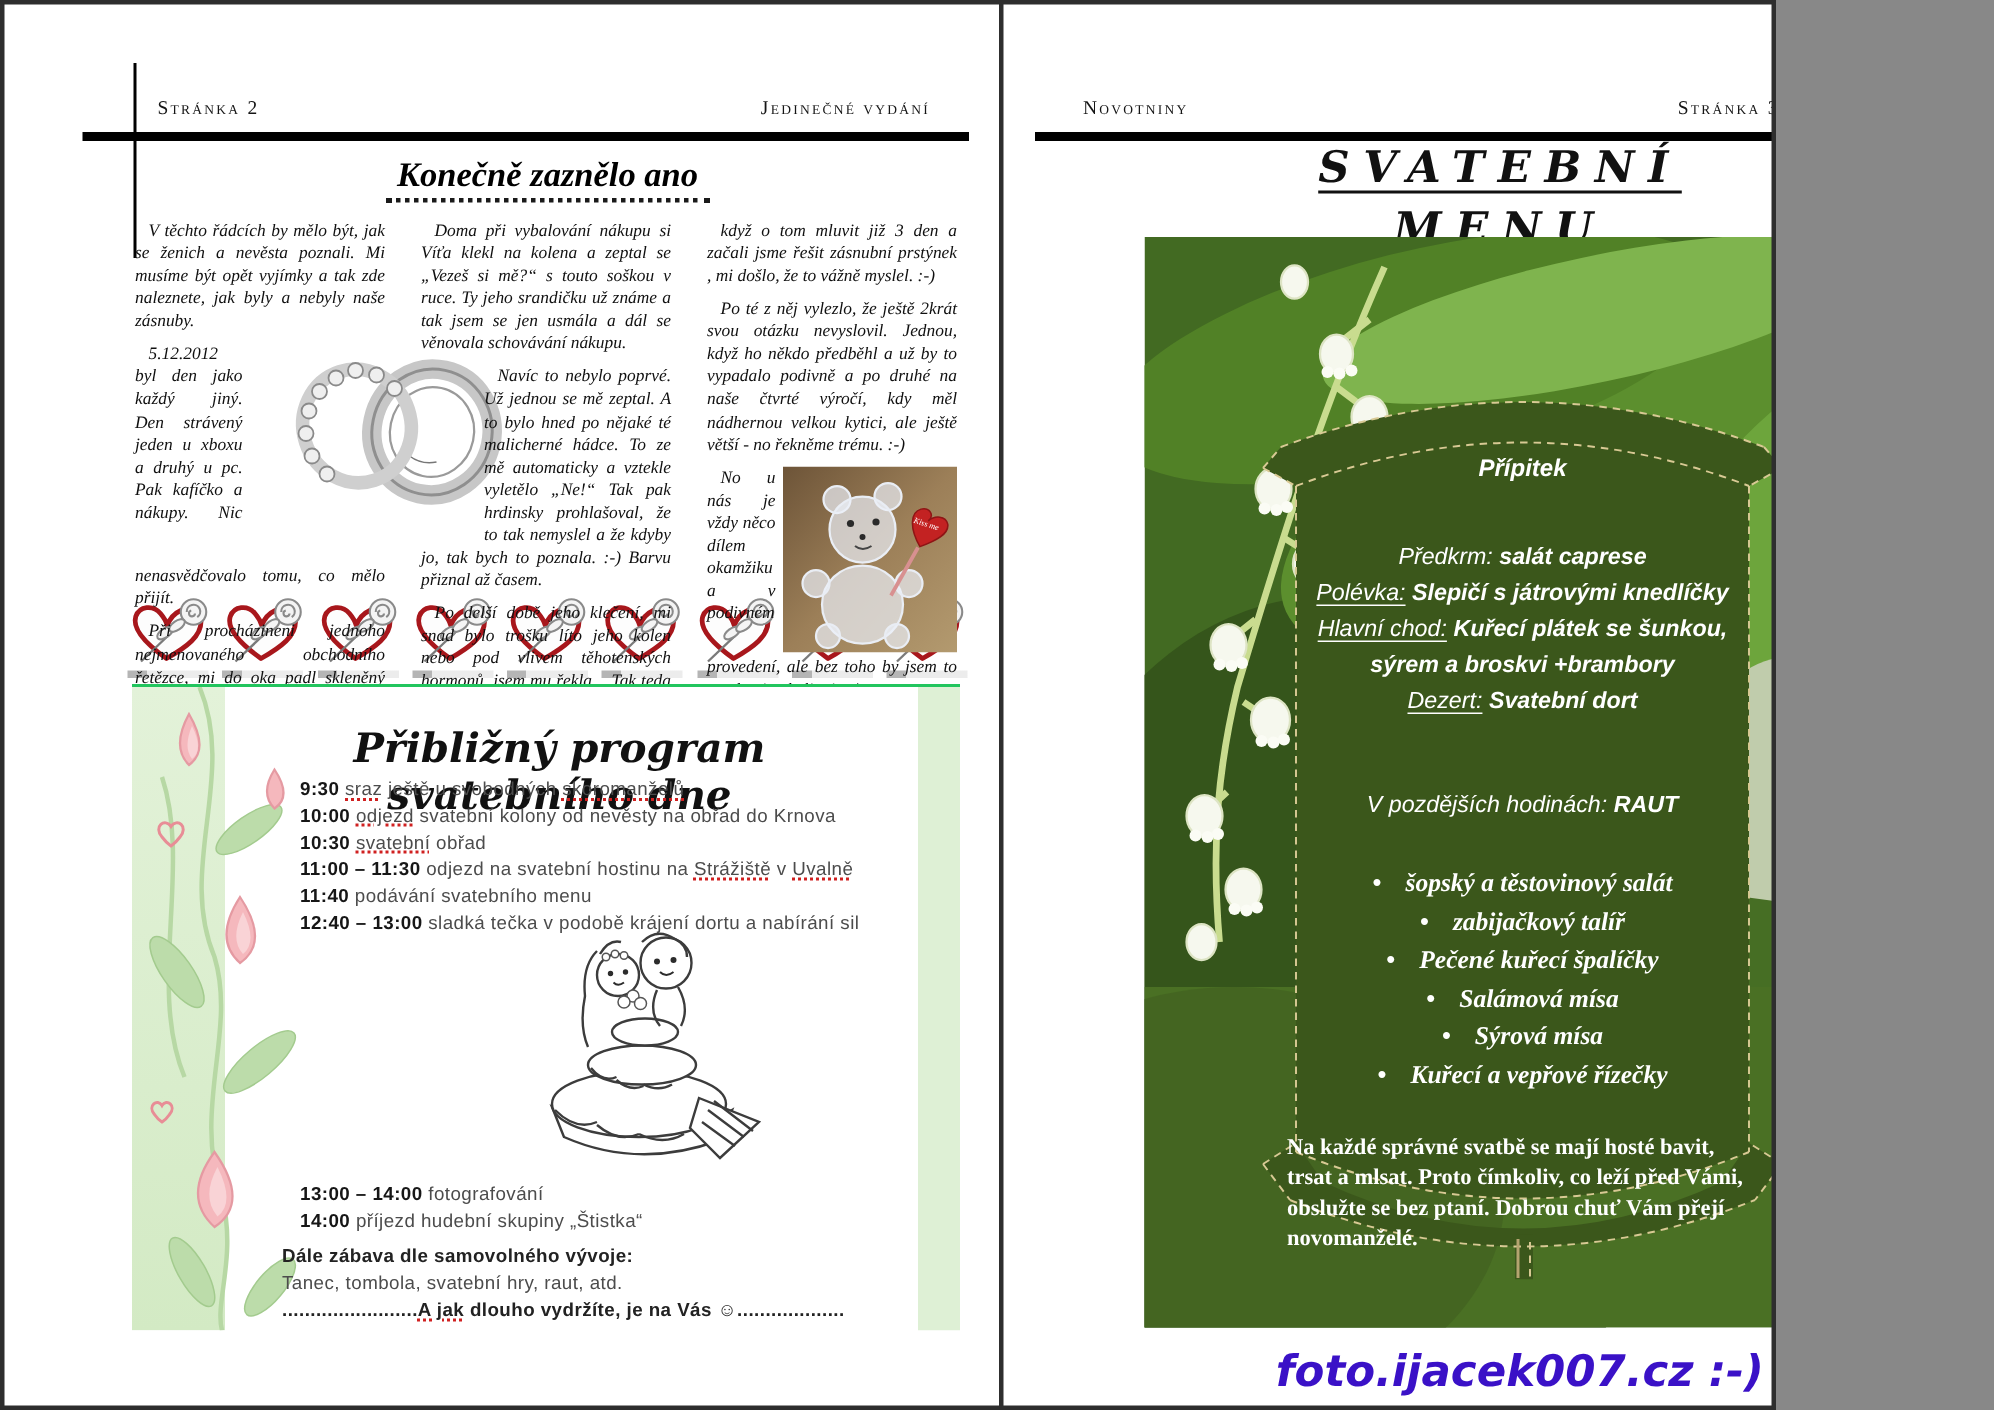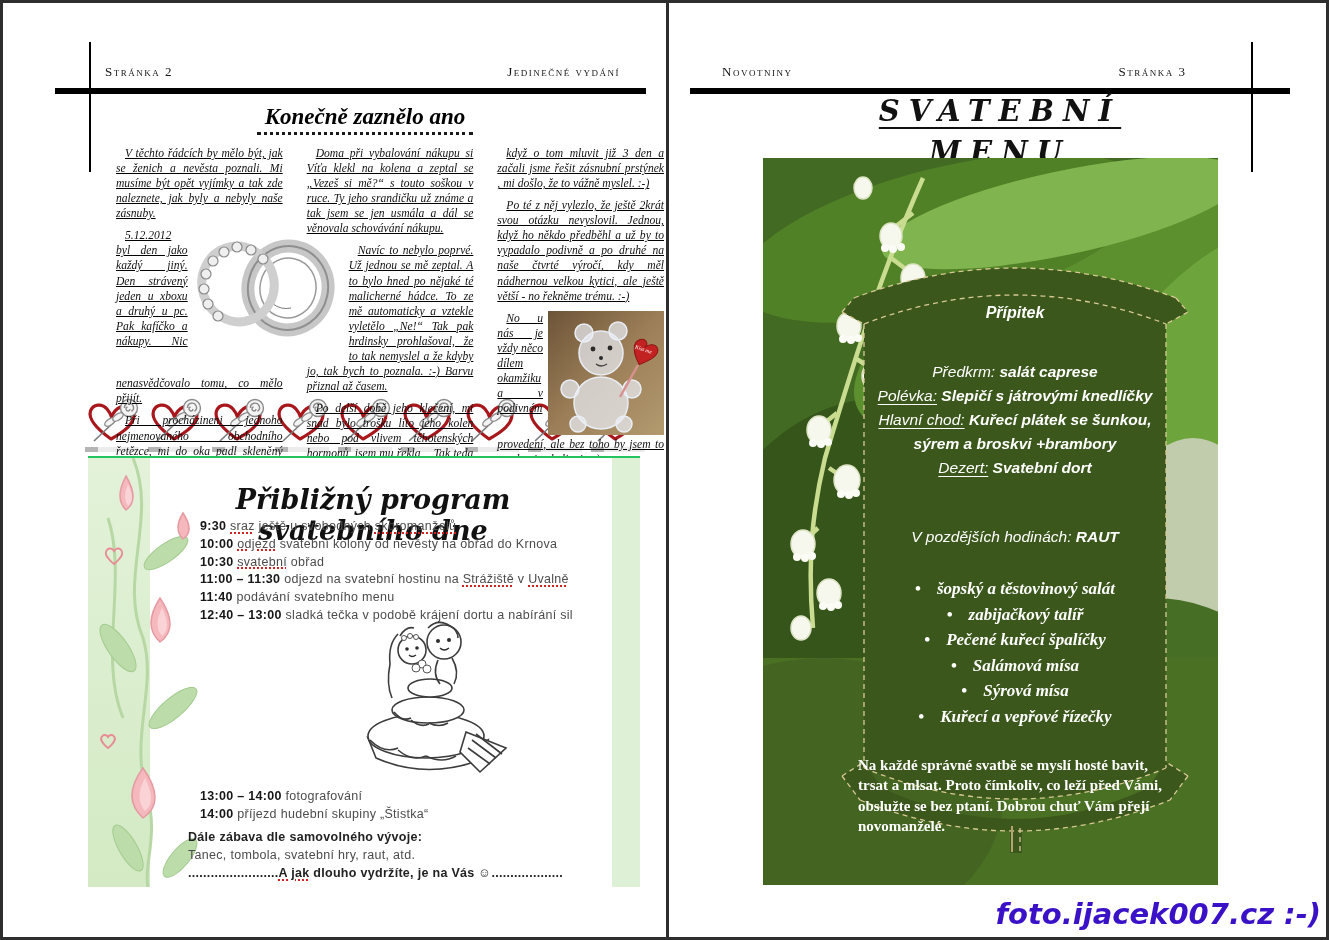--- a/index.html
+++ b/index.html
@@ -1,31 +1,31 @@
 <!DOCTYPE html>
 <html><head>
 <meta charset="utf-8">
 <style>
   html,body{margin:0;padding:0;background:#888;}
-  #canvas{position:relative;width:1329px;height:940px;background:#fff;overflow:hidden;
+  #canvas{position:relative;width:1184px;height:940px;background:#fff;overflow:hidden;
           font-family:"Liberation Serif",serif;}
   .frame{position:absolute;inset:0;border:3px solid #2e2e2e;z-index:60;pointer-events:none;}
   #divider{position:absolute;left:666px;top:0;width:3px;height:940px;background:#2e2e2e;z-index:55;}
 
   
   .hdr{position:absolute;font:13px "Liberation Serif",serif;font-variant:small-caps;
        letter-spacing:1.5px;color:#151515;white-space:nowrap;}
   .rule{position:absolute;height:6px;background:#000;}
   .cornerline{position:absolute;width:2px;height:130px;background:#000;top:42px;}
 
   
   #lp-title{position:absolute;left:140px;top:104px;width:450px;text-align:center;}
   #lp-title span{display:inline-block;font:italic bold 23px "Liberation Serif",serif;
       border-bottom:3px dotted #1a1a1a;padding:0 8px 2px;}
-  #cols{position:absolute;left:116px;top:146px;width:548px;height:250px;display:flex;gap:24px;z-index:2;text-decoration:underline;}
+  #cols{position:absolute;left:90px;top:146px;width:548px;height:250px;display:flex;gap:24px;z-index:2;}
   .col{flex:1;font:italic 11.6px/1.3 "Liberation Serif",serif;text-align:justify;color:#101010;}
   .apara{margin:0 0 7px;text-indent:9px;}
   .ring-spacer{float:right;width:95px;height:148px;}
   .ring-spacer-left{float:left;width:42px;height:108px;}
   #rings{position:absolute;left:193px;top:226px;z-index:1;}
   #teddy{float:right;width:116px;height:124px;margin:0 0 2px 5px;}
 
   
   #heartsRow{position:absolute;left:85px;top:396px;width:560px;height:50px;display:flex;
              justify-content:space-between;align-items:center;}
@@ -464,18 +464,18 @@
       <b>RAUT</b>
     </div>
     <ul id="buffet">
         <li>šopský a těstovinový salát</li>
         <li>zabijačkový talíř</li>
         <li>Pečené kuřecí špalíčky</li>
         <li>Salámová mísa</li>
         <li>Sýrová mísa</li>
         <li>Kuřecí a vepřové řízečky</li>
       </ul>
-    <div class="note">Na každé správné svatbě se myslí hosté bavit, trsat a mlsat. Proto čímkoliv, co leží před Vámi, obslužte se bez ptaní. Dobrou chuť Vám přejí novomanželé.</div>
+    <div class="note">Na každé správné svatbě se mají hosté bavit, trsat a mlsat. Proto čímkoliv, co leží před Vámi, obslužte se bez ptaní. Dobrou chuť Vám přejí novomanželé.</div>
   </div>
 
   <div class="wm">foto.ijacek007.cz :-)</div>
 
 </div>
 
 </body></html>

